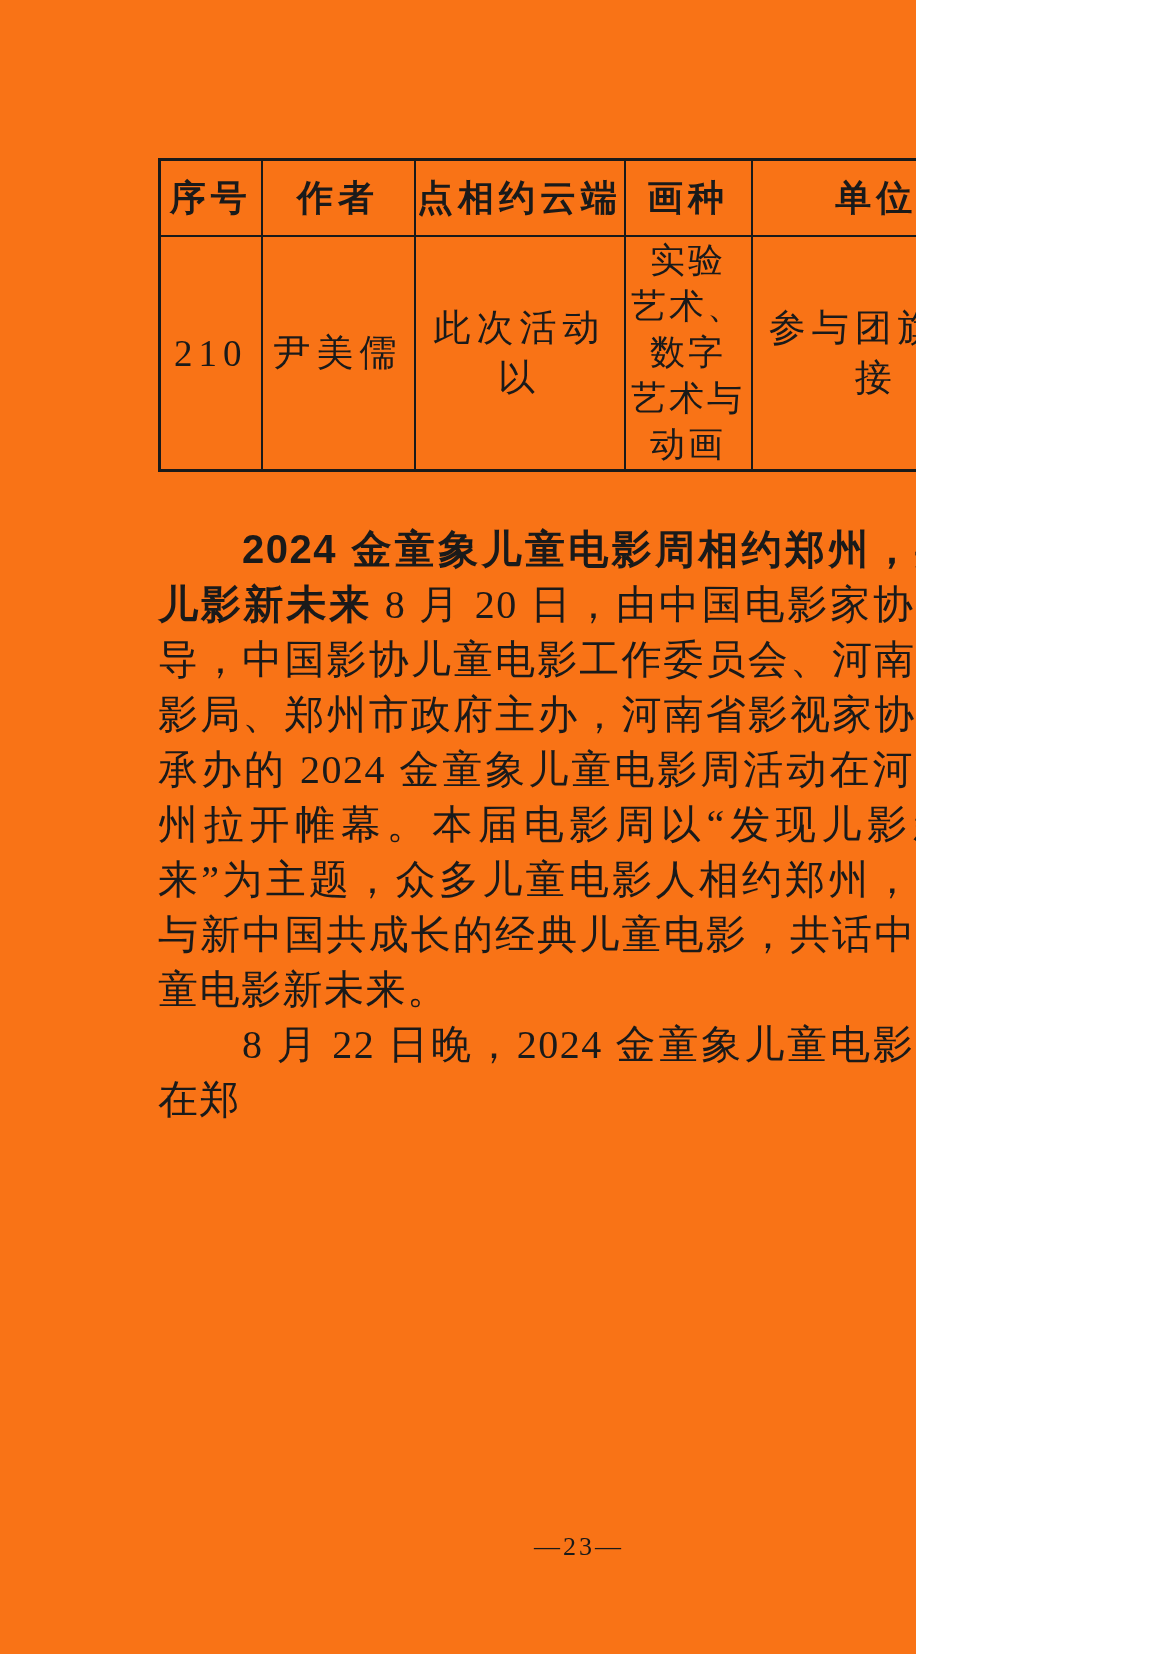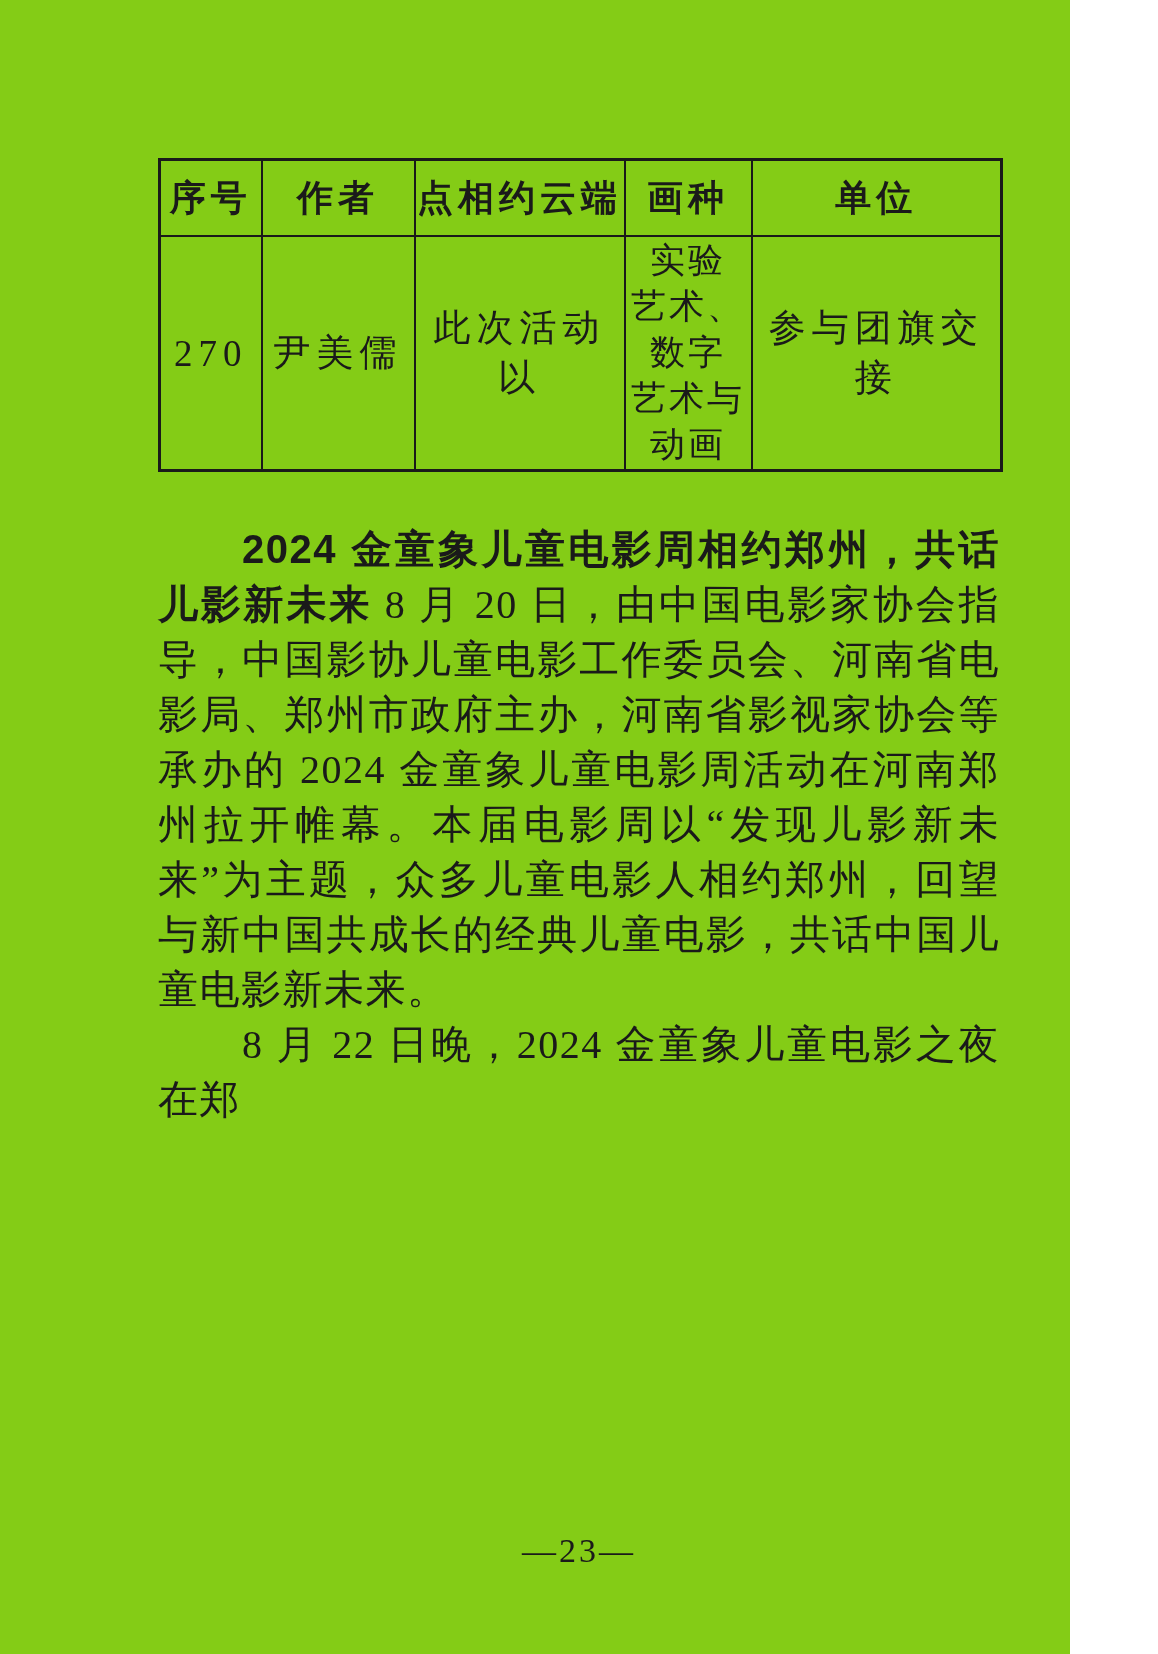--- a/index.html
+++ b/index.html
@@ -2,23 +2,23 @@
 <html><head>
 <meta charset="utf-8">
 <style>
   html, body {
     margin: 0;
     padding: 0;
     background: #ffffff;
   }
   .page {
     position: relative;
-    width: 1070px;
+    width: 916px;
     height: 1654px;
-    background: #84cc16;
+    background: #f97316;
     color: #1a1a1a;
     overflow: hidden;
     font-family: "Liberation Serif", "DejaVu Serif", serif;
   }
   .content {
     position: absolute;
     left: 158px;
     top: 158px;
     width: 842px;
   }
@@ -71,21 +71,21 @@
     font-family: Liberation Sans, sans-serif;
     font-weight: bold;
   }
   
   .footer {
     position: absolute;
     left: 0;
     top: 1532px;
     width: 1158px;
     text-align: center;
-    font-size: 34px;
+    font-size: 26px;
     letter-spacing: 3px;
   }
 </style>
 </head>
 <body>
 
 <div class="page">
 
   <div class="content">
 
@@ -101,21 +101,21 @@
         <tr>
           <th>序号</th>
           <th>作者</th>
           <th>点相约云端</th>
           <th>画种</th>
           <th>单位</th>
         </tr>
       </thead>
       <tbody>
         <tr>
-          <td>270</td>
+          <td>210</td>
           <td>尹美儒</td>
           <td>此次活动以</td>
           <td>
             <div class="genre-lines">
               <div>实验</div>
               <div>艺术、</div>
               <div>数字</div>
               <div>艺术与</div>
               <div>动画</div>
             </div>

